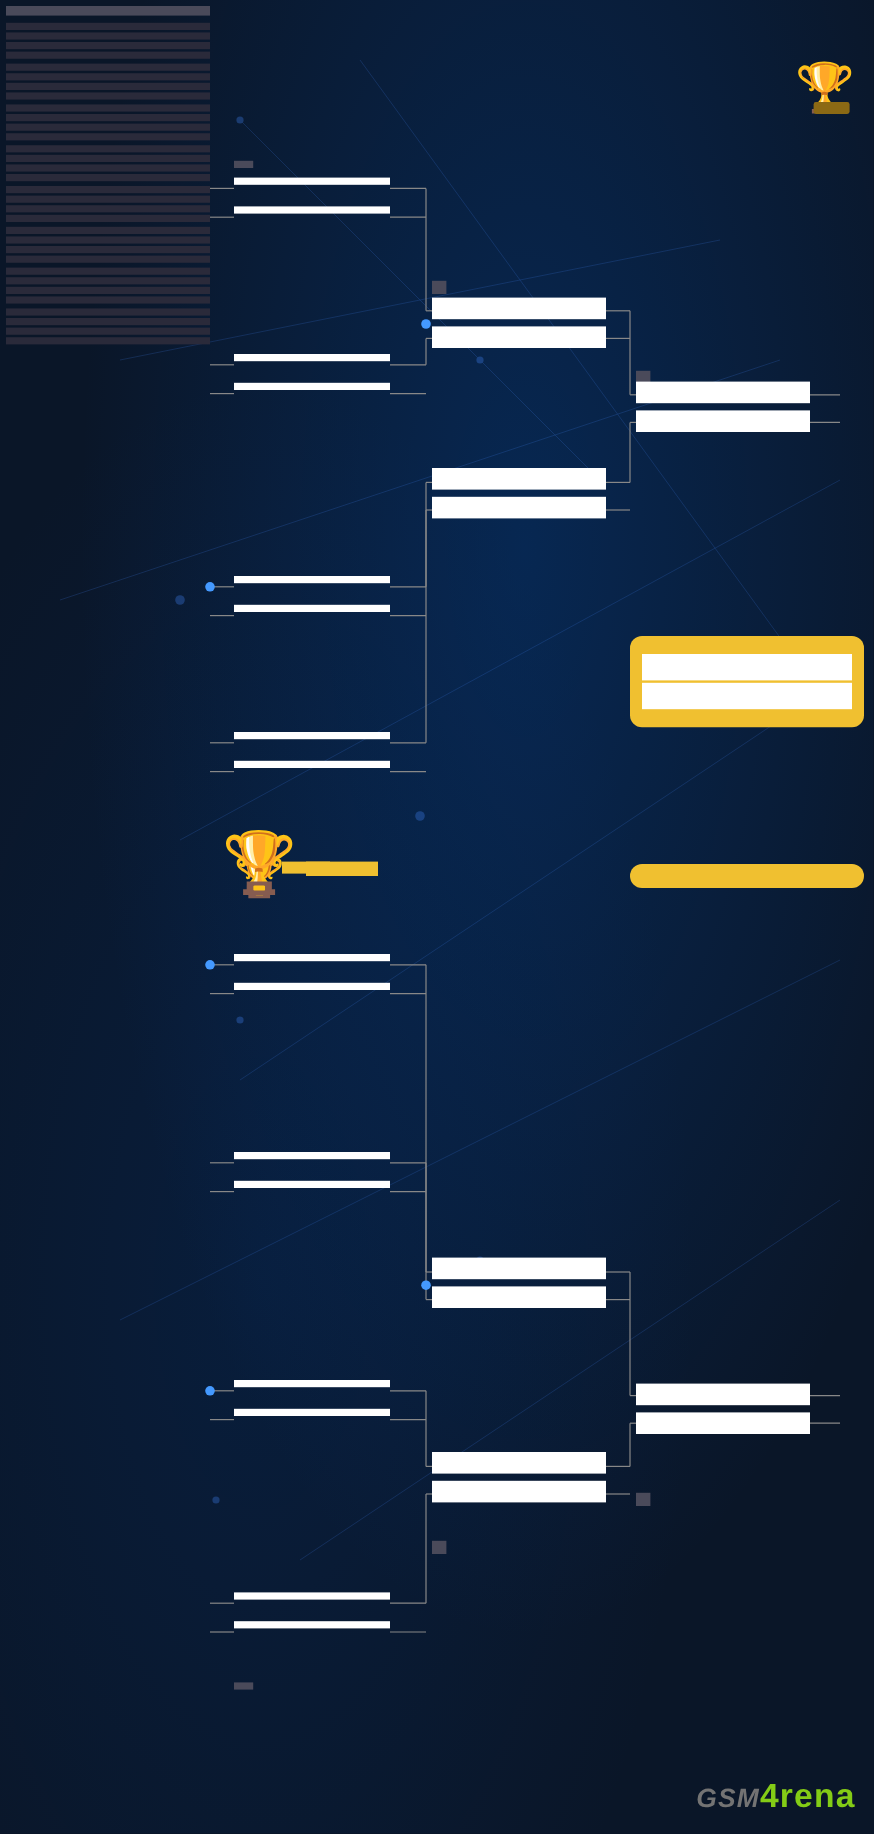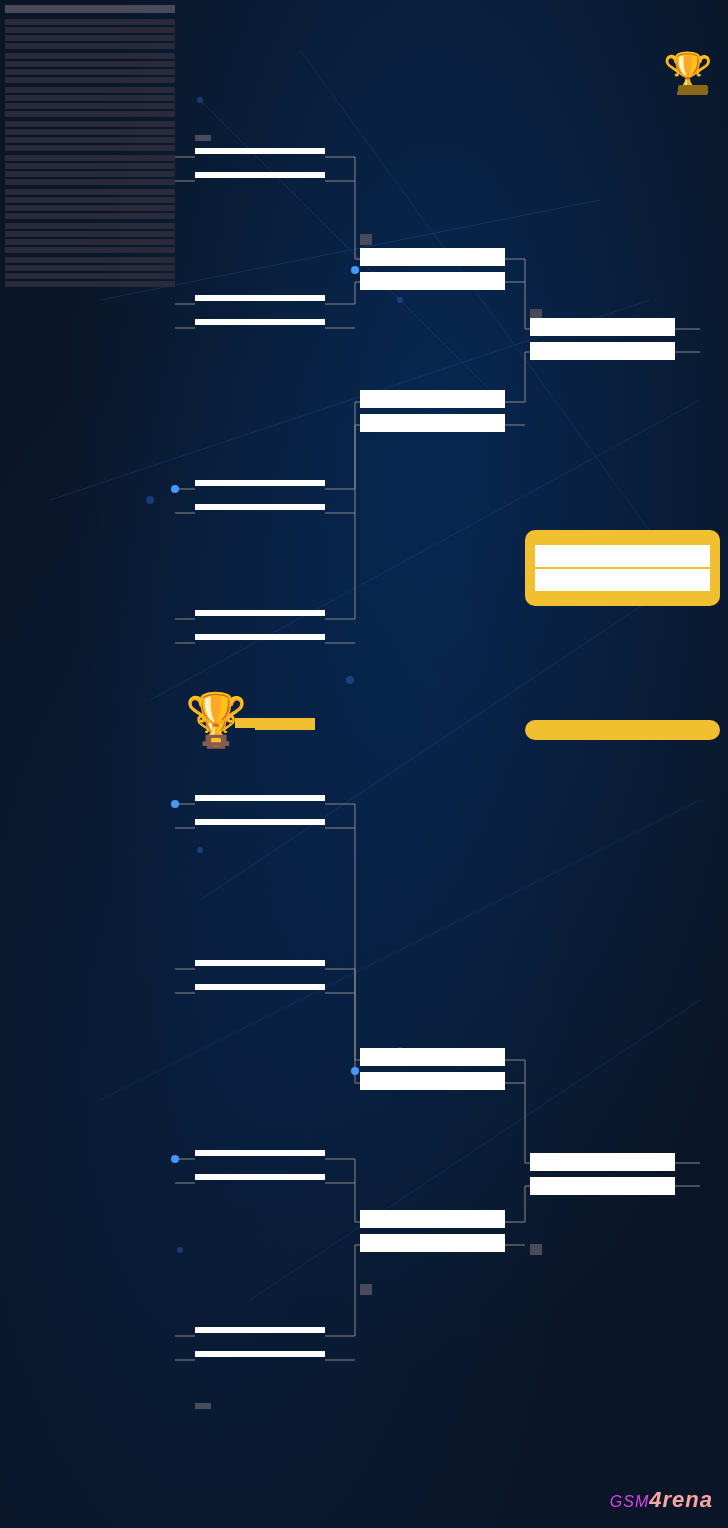--- a/index.html
+++ b/index.html
@@ -468,16 +468,16 @@
     <circle cx="355" cy="1071" r="4" fill="#4499ff"></circle>
     <circle cx="175" cy="1159" r="4" fill="#4499ff"></circle>
   </svg>
 
   <div style="position:absolute; top:690px; left:185px; font-size:50px;">🏆</div>
   <div style="position:absolute; top:718px; left:255px; background:white;">
     <div style="background:#f0c030; color:#1a1a1a; font-size:18px; font-weight:900; padding:6px 30px; letter-spacing:3px; white-space:nowrap;"></div>
   </div>
 
   <div style="position:absolute; bottom:15px; right:15px;">
-    <span style="color:#d946ef; font-size:16px; font-weight:400; letter-spacing:1px; font-style:italic;">GSM</span><span style="color:#fca5a5; font-size:22px; font-weight:900; letter-spacing:1px; font-style:italic;">4rena</span>
+    <span style="color:#737373; font-size:22px; font-weight:700; letter-spacing:1px; font-style:italic;">GSM</span><span style="color:#84cc16; font-size:28px; font-weight:900; letter-spacing:1px; ">4rena</span>
   </div>
 
 </div>
 
 </body></html>

